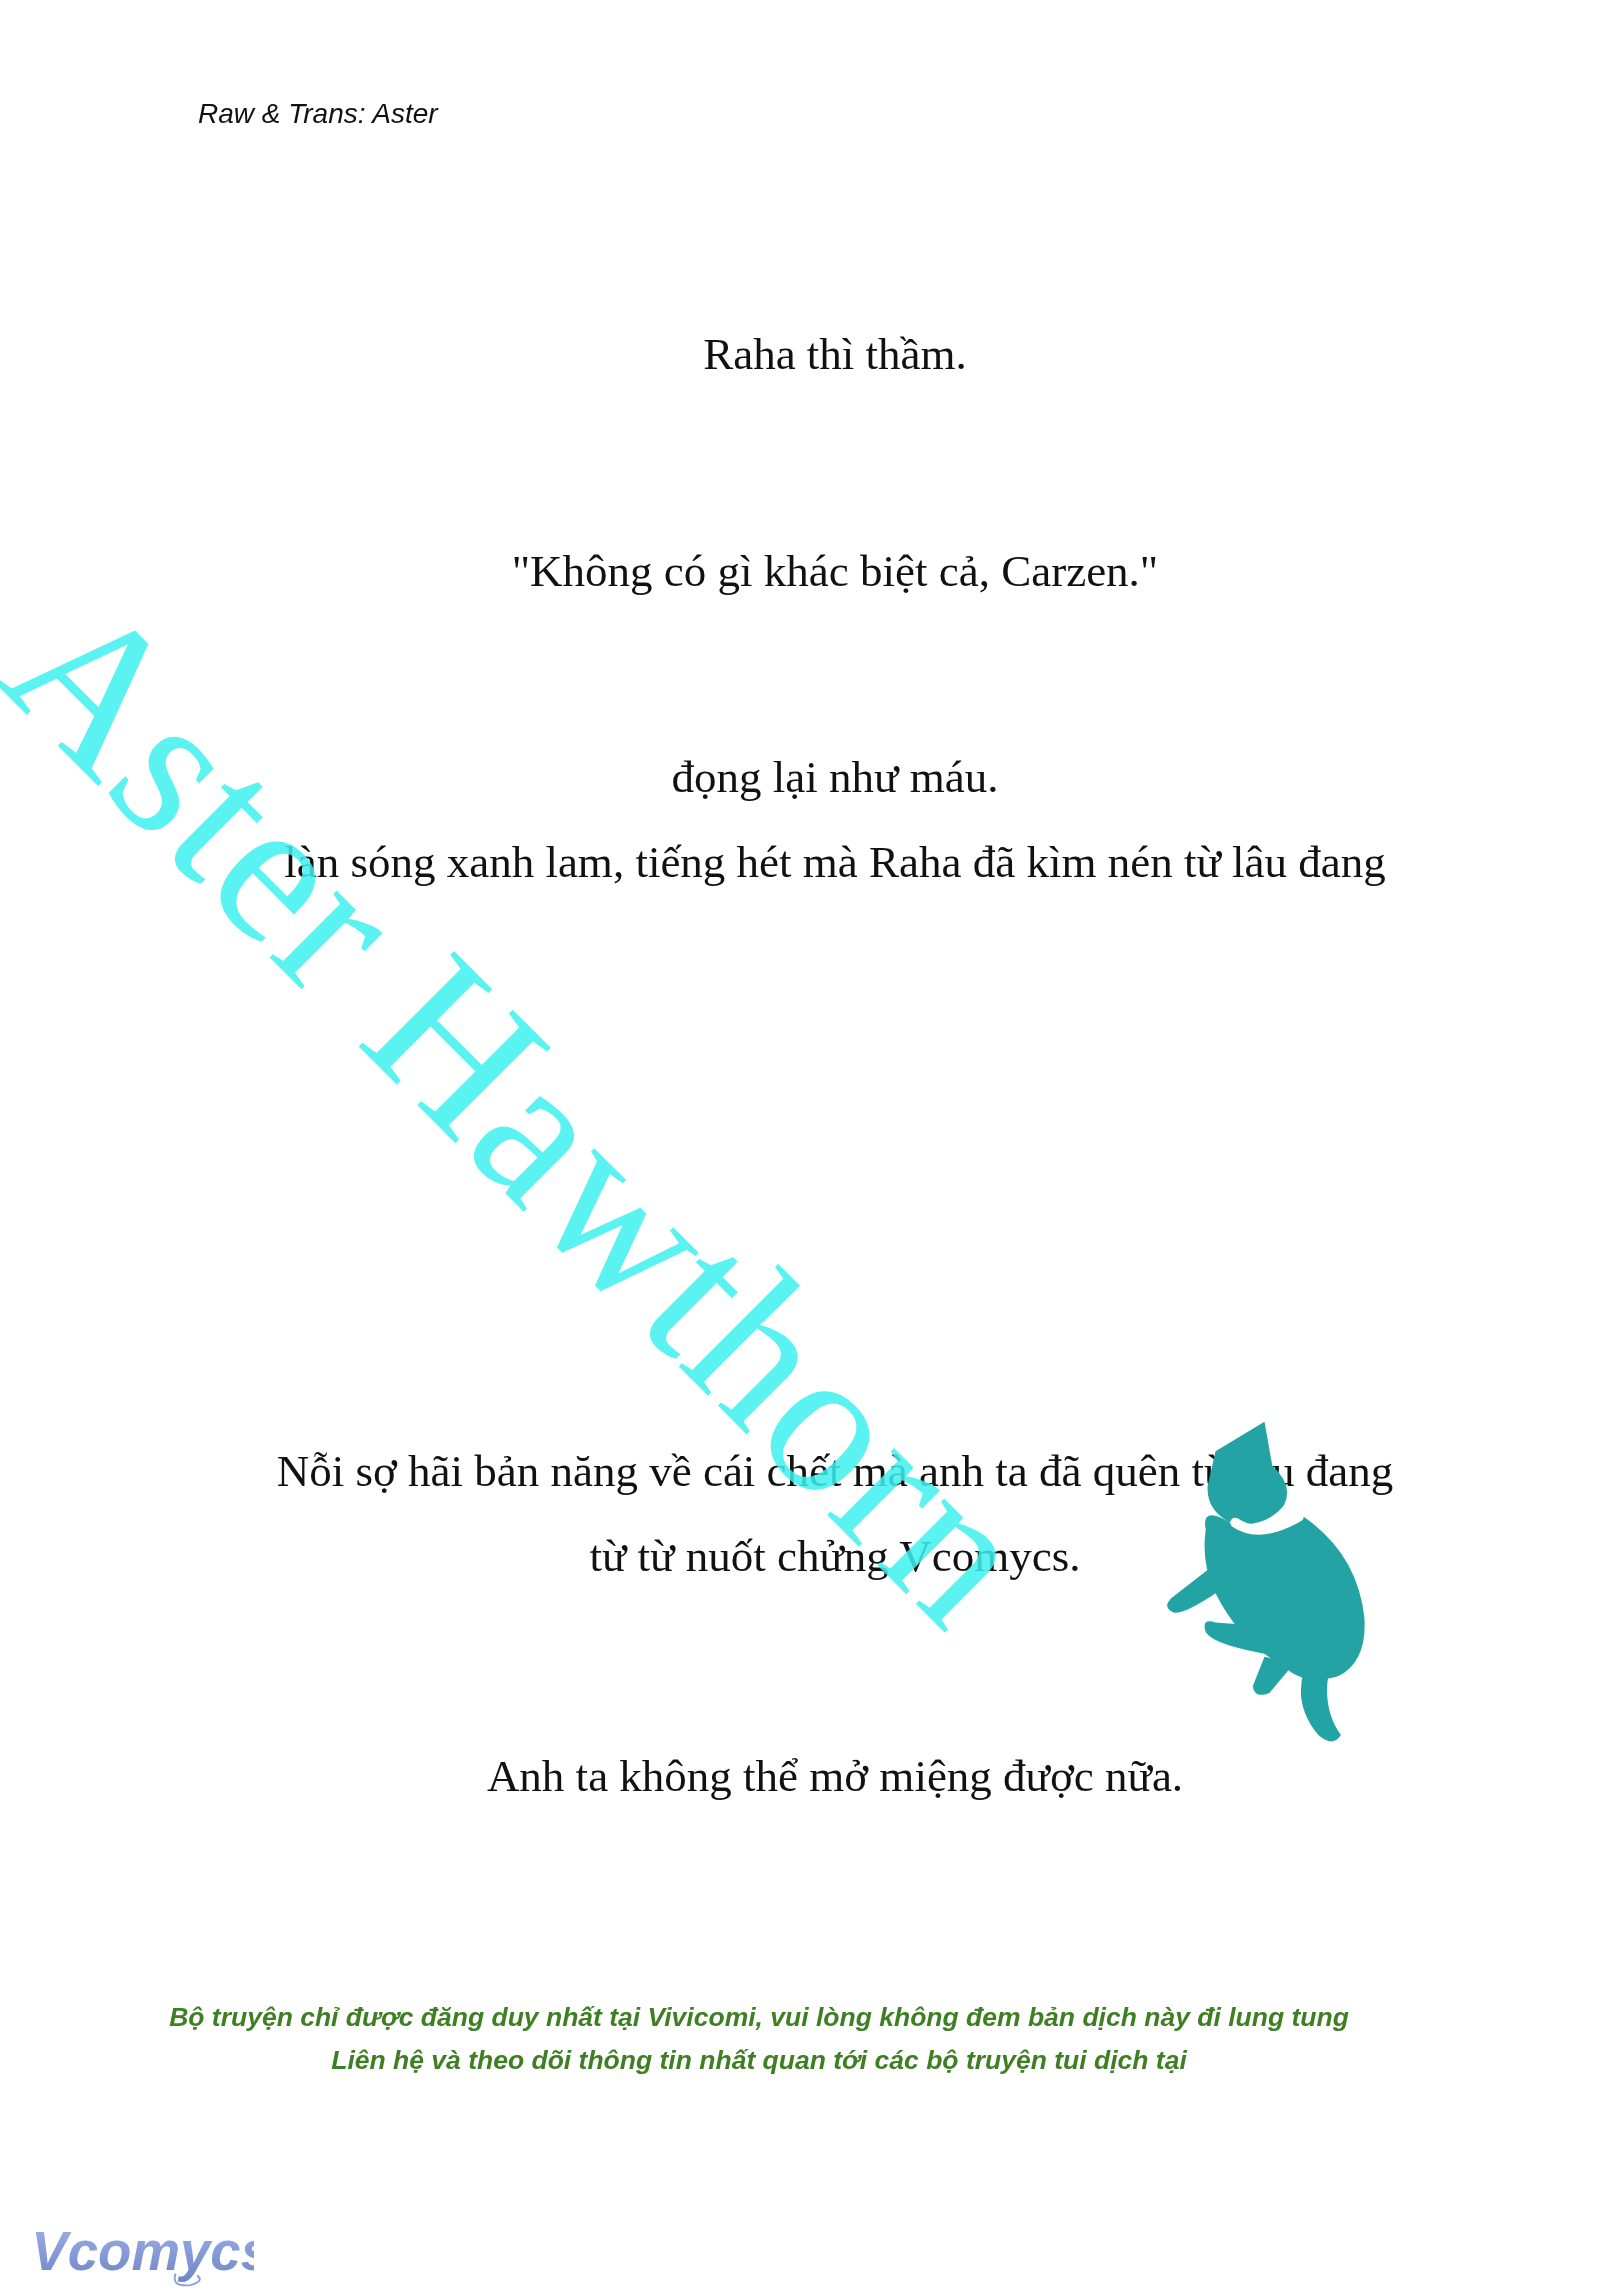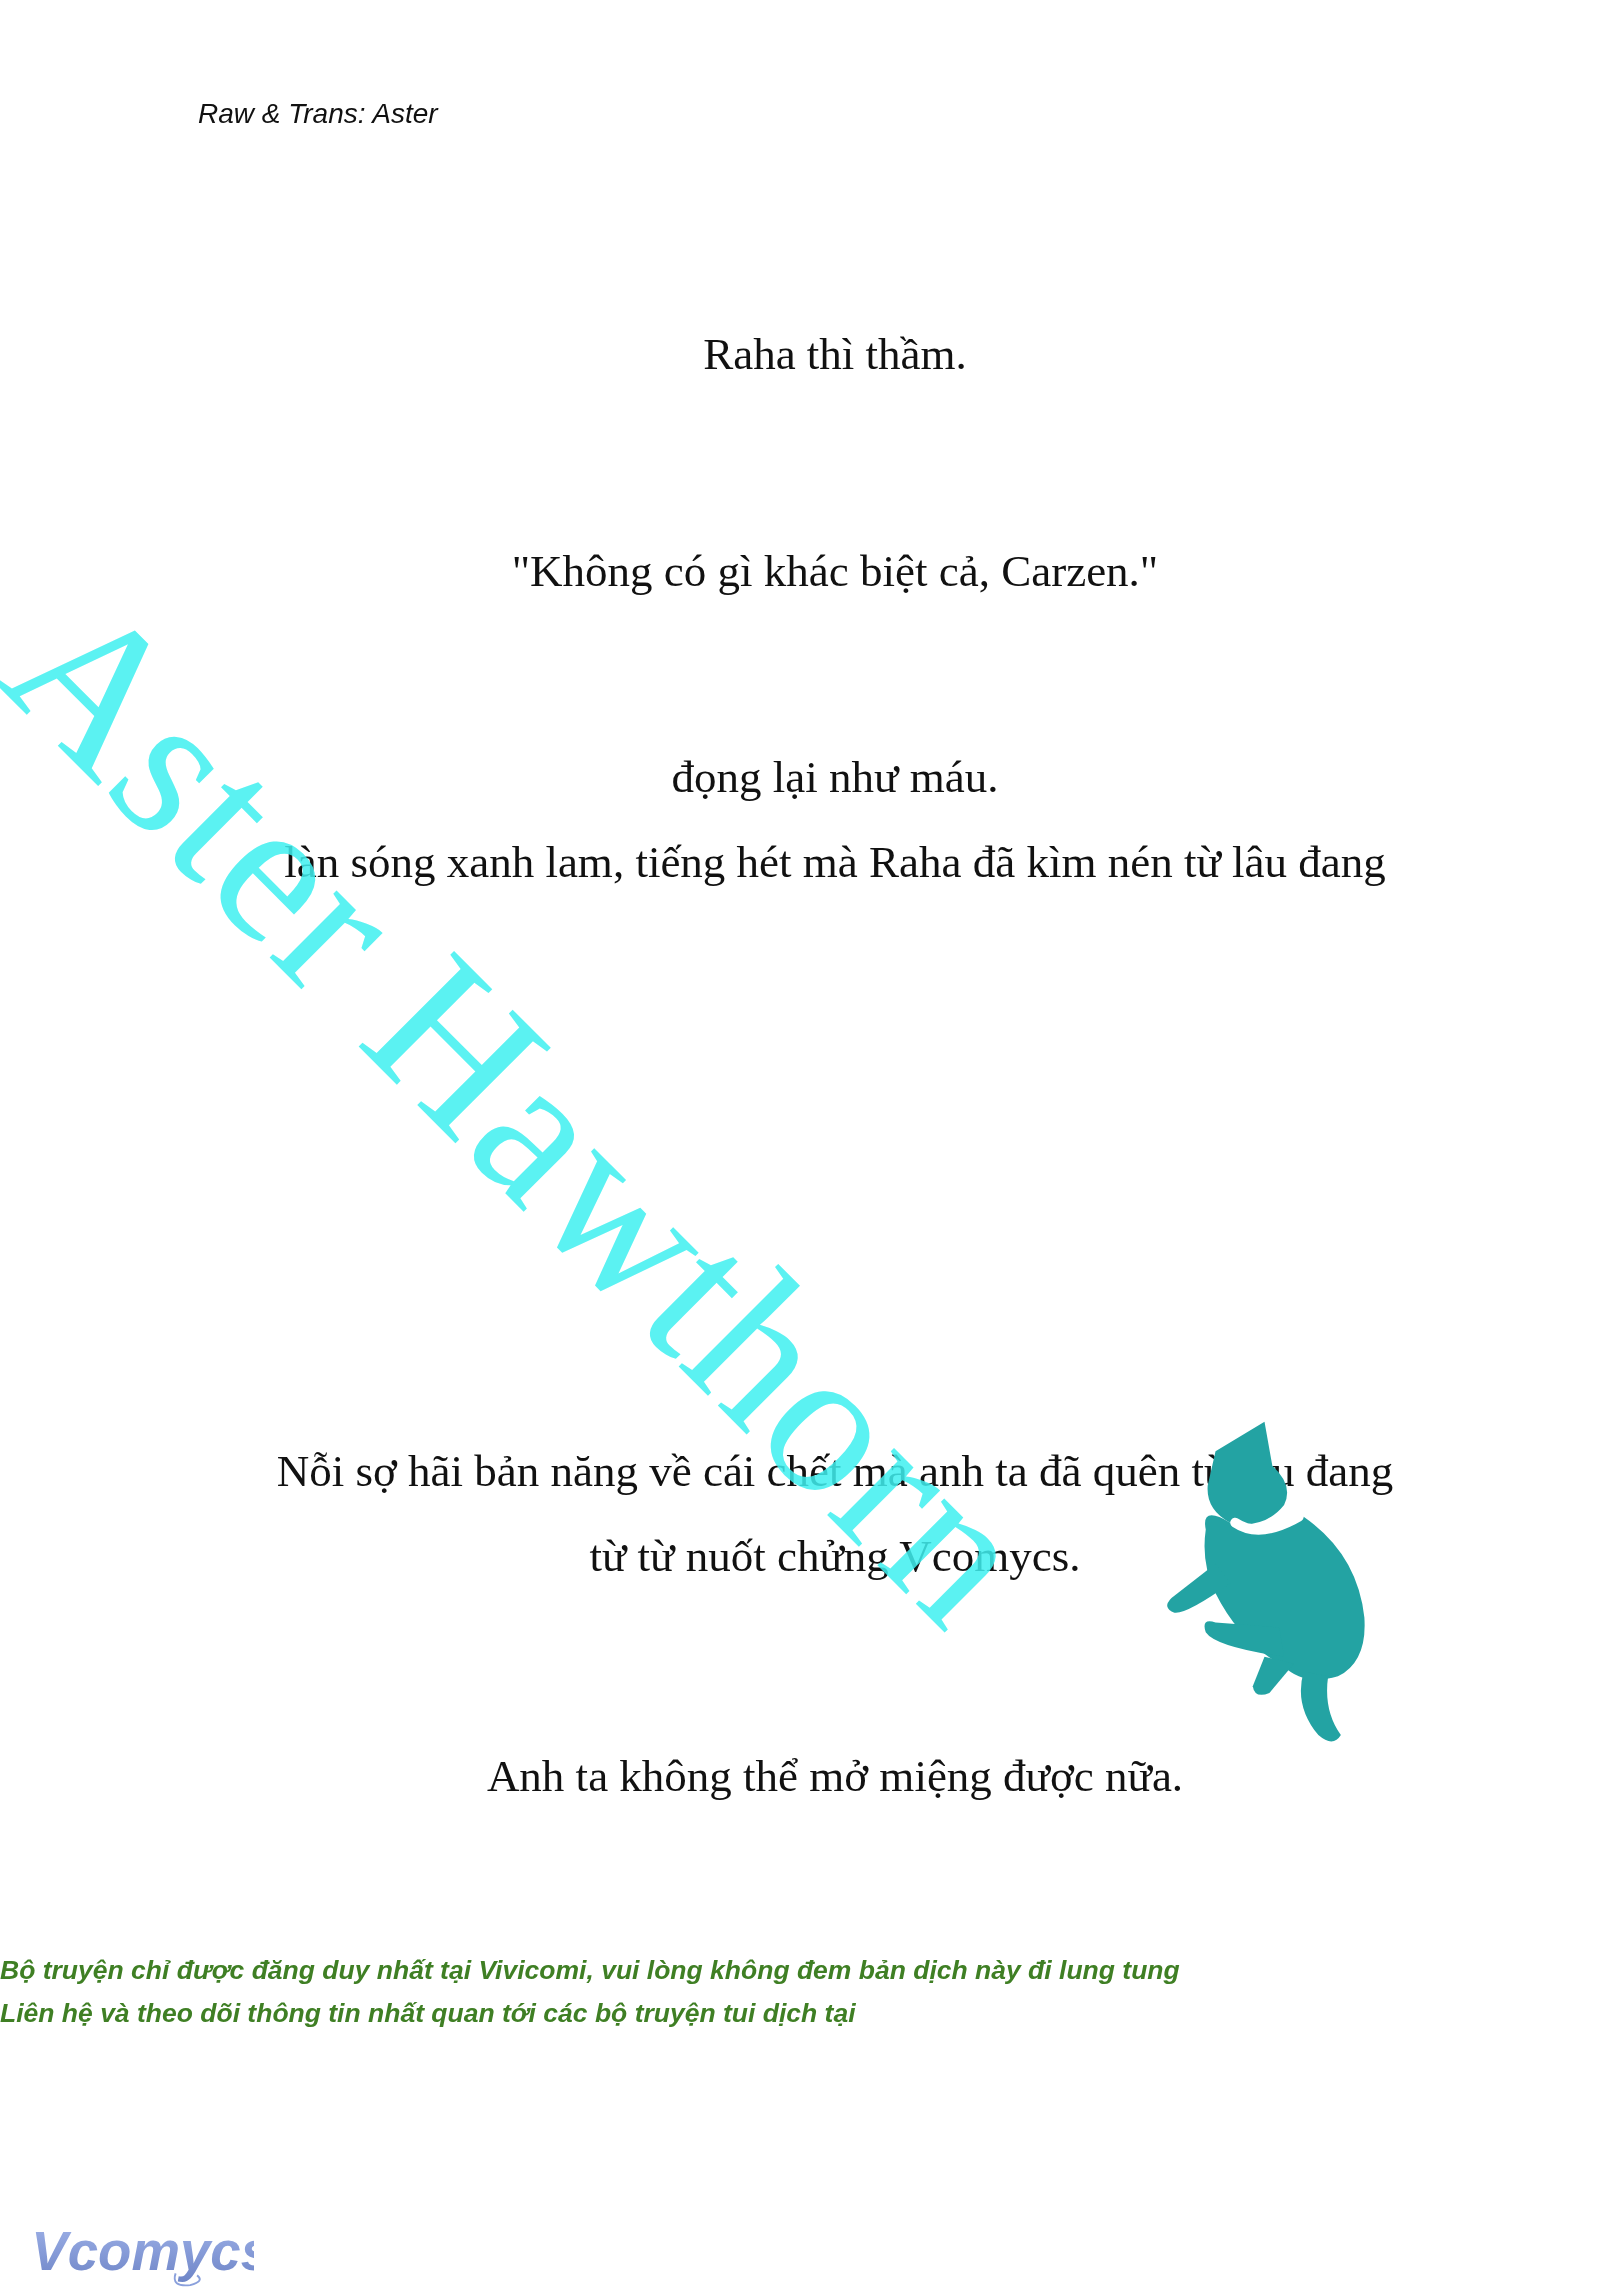--- a/index.html
+++ b/index.html
@@ -18,21 +18,21 @@
     .watermark {
       position: absolute; left: 127px; top: 549px;
       font-family: "Liberation Serif", serif; font-size: 206px; color: #3ff0f0;
       opacity: 0.85; transform-origin: 0 0; transform: rotate(45deg);
       white-space: nowrap; pointer-events: none; letter-spacing: 2px;
     }
     .cat {
       position: absolute; left: 1147px; top: 1407px; width: 235px; height: 338px;
     }
     .footer {
-      position: absolute; left: 0; width: 1518px; top: 1949px; 
+      position: absolute; left: 0; width: 1518px; top: 1996px; text-align: center;
       font-family: "Liberation Sans", sans-serif; font-style: italic; font-weight: bold;
       font-size: 26.5px; color: #3f7f24; line-height: 43px;
     }
     .footer .fl { display: block; }
     .logo {
       position: absolute; left: 29px; top: 2213px; width: 225px; height: 78px;
     }
   </style>
 </head>
 <body>

